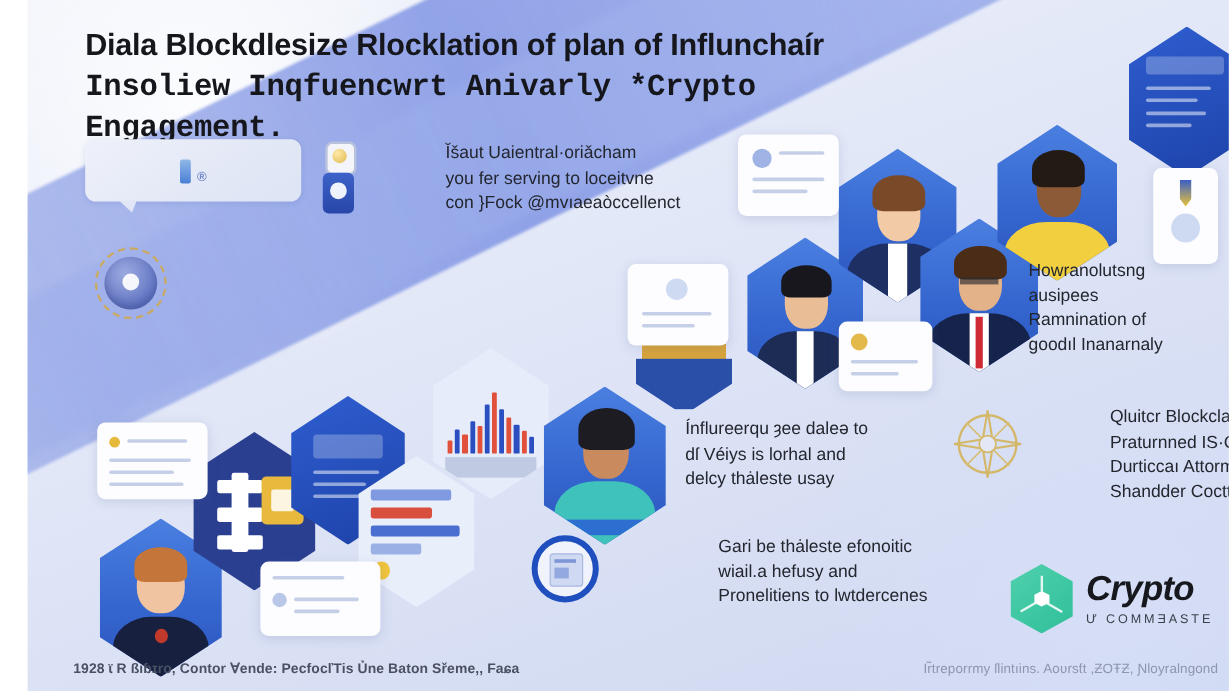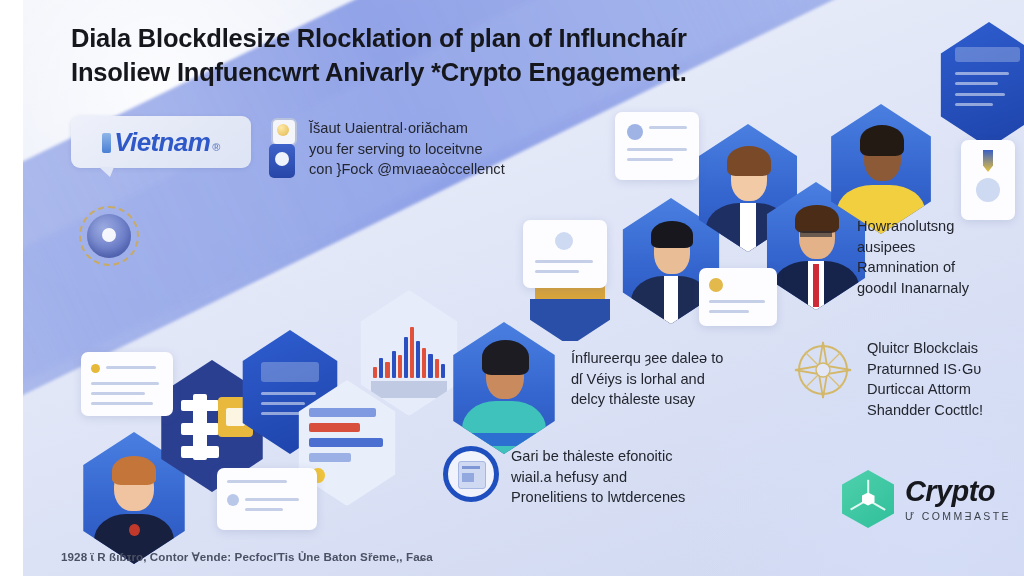--- a/index.html
+++ b/index.html
@@ -66,21 +66,21 @@
     position: absolute;
     left: 48px;
     top: 22px;
     width: 720px;
     font-size: 25.5px;
     font-weight: bold;
     line-height: 1.33;
     color: #15171c;
     letter-spacing: -0.2px;
   }
-  .title .l2 { display: block; }
+  .title .l2 { display: block; font-family: Liberation Mono, monospace; }
 
   
   .vn-badge {
     position: absolute;
     left: 48px; top: 116px;
     width: 180px; height: 52px;
     border-radius: 9px;
     background: linear-gradient(145deg, #eef1fa 0%, #e3e8f6 60%, #dde4f4 100%);
     box-shadow: 0 1px 4px rgba(90,110,170,0.20);
     display: flex; align-items: center; justify-content: center;
@@ -99,21 +99,21 @@
     display: flex; align-items: baseline;
   }
   .vn-mark {
     display: inline-block; width: 9px; height: 20px;
     background: linear-gradient(180deg,#8fb7e8,#4a7fd4);
     border-radius: 2px; margin-right: 3px; position: relative; top: 2px;
   }
   .vn-reg { font-size: 11px; color: #6f86c9; margin-left: 2px; font-style: normal; }
 
   
-  .callout { position: absolute; display: flex; gap: 12px; }
+  .callout { position: absolute; display: flex; gap: 12px; justify-content: space-between; }
   .callout .ctext {
     font-size: 14.6px;
     line-height: 1.42;
     color: #23262e;
     white-space: pre-line;
   }
 
   
   .ico-medal { width: 30px; flex: 0 0 30px; position: relative; height: 62px; }
   .ico-medal .ring {
@@ -277,21 +277,20 @@
   <div class="glow-br"></div>
 
   <div class="title">
     <span>Diala Blockdlesize Rlocklation of plan of Influnchaír</span>
     <span class="l2">Insoliew Inqfuencwrt Anivarly *Crypto Engagement.</span>
   </div>
 
   <div class="vn-badge">
     <span class="vn-text">
       <span class="vn-mark"></span>
-      <span>Vietnam</span>
       <span class="vn-reg">®</span>
     </span>
   </div>
 
   <div class="hex" style="left:52px;top:432px;width:118px;height:132px">
     <div class="avatar-bg"></div>
     <div class="av-body" style="left:16%;top:62%;width:68%;height:50%;background:#17203f"></div>
     <div class="av-head" style="left:33%;top:24%;width:34%;height:36%;background:#f0c4a0"></div>
     <div class="av-hair" style="left:31%;top:18%;width:38%;height:22%;background:#c4753a"></div>
     <div style="position:absolute;left:46%;top:70%;width:9%;height:9%;border-radius:50%;background:#c0392b"></div>
@@ -499,14 +498,15 @@
       <span class="spoke" style="transform:rotate(150deg)"></span>
       <span class="spoke" style="transform:rotate(270deg)"></span>
     </div>
     <div>
       <div class="logo-name">Crypto</div>
       <div class="logo-sub">Ư COMMƎASTE</div>
     </div>
   </div>
 
   <div class="footer-left">1928 ɩ̈ R ßıɓɪro, Contor ∀ende: PecfocľTis Ủne Baton Sřeme,, Faɕa</div>
+  <div class="footer-right">Ir̃treporrmy ſlintıins. Aoʋrsƭt ,ƵOŦƵ, ƝƖoyralnɡond</div>
 
 </div>
 
 </body></html>

